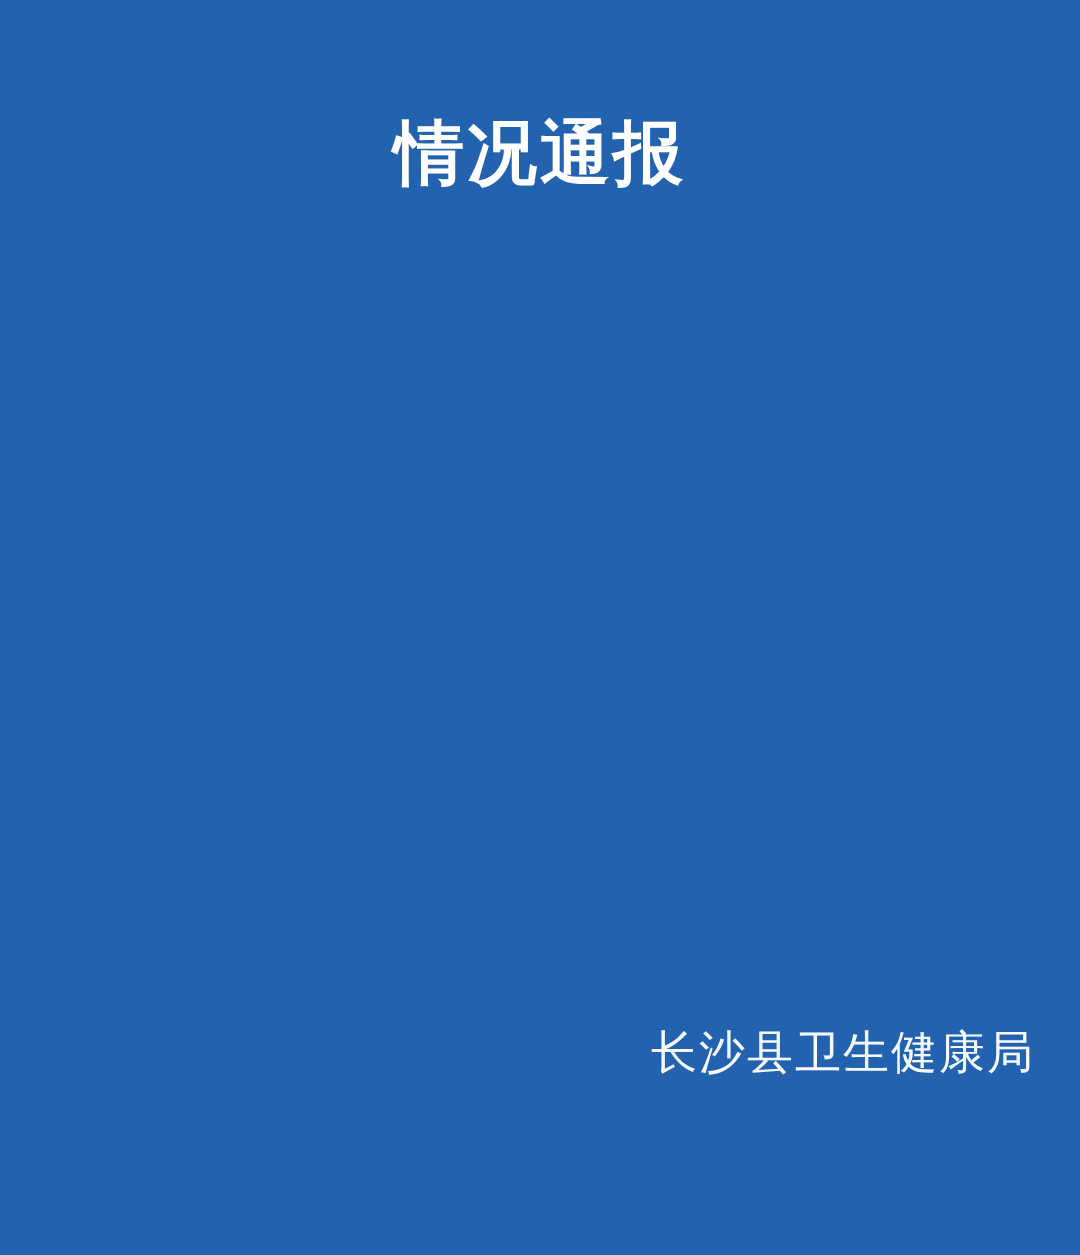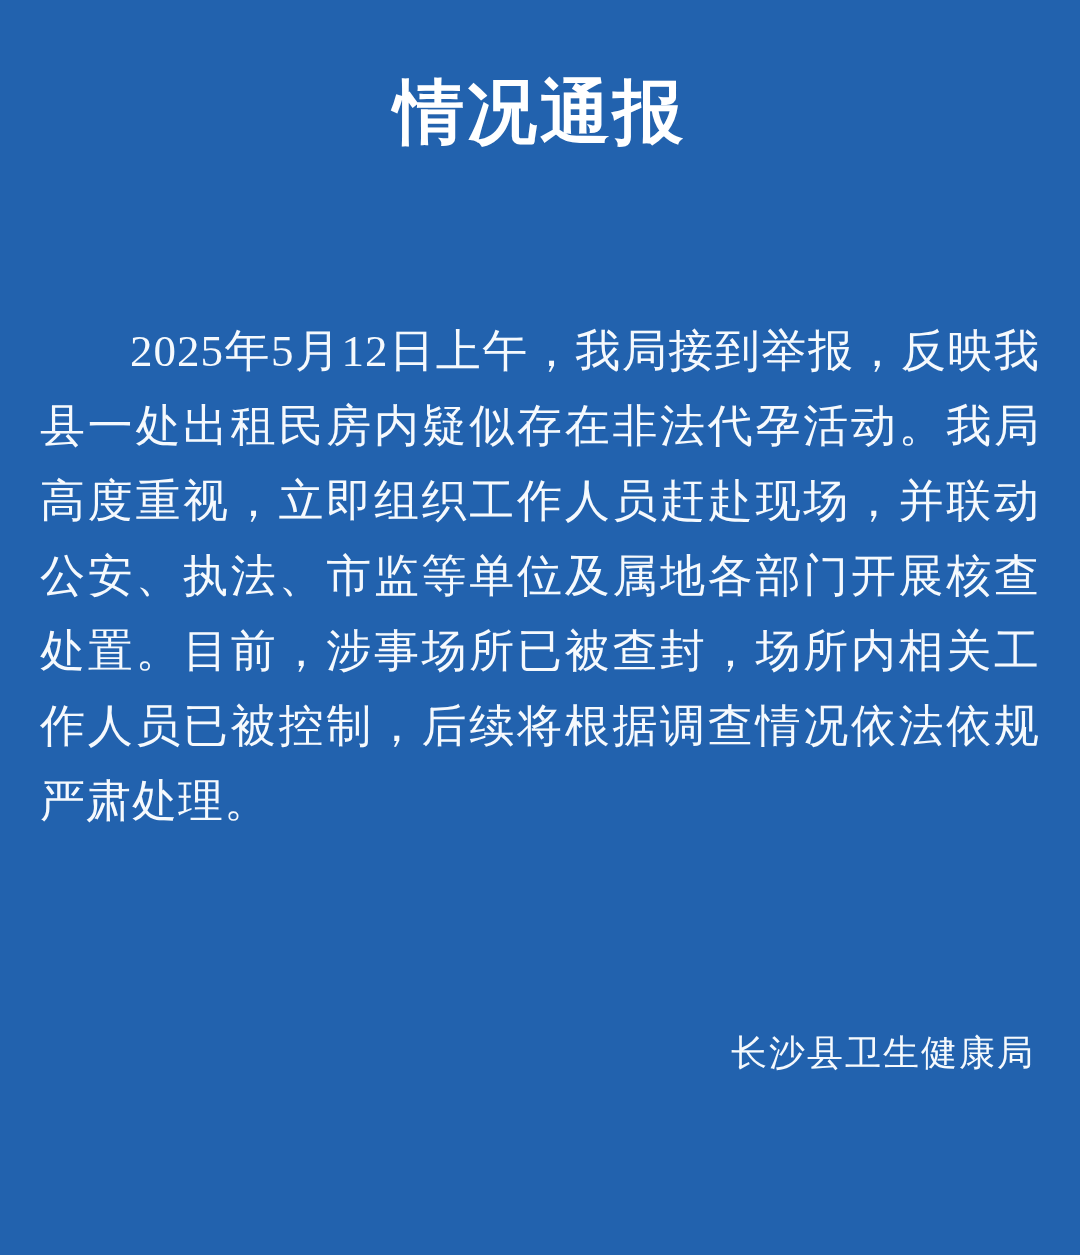--- a/index.html
+++ b/index.html
@@ -8,21 +8,21 @@
   }
   .page {
     position: relative;
     width: 1080px;
     height: 1255px;
     background: #2262AE;
     overflow: hidden;
   }
   .notice-title {
     margin: 0;
-    padding-top: 72px;
+    padding-top: 113px;
     text-align: center;
     color: #FFFFFF;
     font-family: "Liberation Sans", sans-serif;
     font-weight: bold;
     font-size: 70px;
     line-height: 80px;
     letter-spacing: 3px;
   }
   .notice-body {
     margin: 162px 40px 0 40px;
@@ -35,29 +35,28 @@
     text-indent: 90px;
     letter-spacing: 1px;
   }
   .notice-signature {
     position: absolute;
     right: 45px;
     top: 1015px;
     text-align: right;
     color: #F5F9FD;
     font-family: "Liberation Serif", serif;
-    font-size: 36px;
+    font-size: 46px;
     line-height: 76px;
     letter-spacing: 2px;
   }
 </style>
 </head>
 <body>
 
 <div class="page">
   <h1 class="notice-title">情况通报</h1>
 
-  <p class="notice-body">2025年5月12日上午，我局接到举报，反映我县一处出租民房内疑似存在非法代孕活动。我局高度重视，立即组织工作人员赶赴现场，并联动公安、执法、市监等单位及属地各部门开展核查处置。目前，涉事场所已被查封，场所内相关工作人员已被控制，后续将根据调查情况依法依规严肃处理。</p>
 
   <div class="notice-signature">
     <div>长沙县卫生健康局</div>
   </div>
 </div>
 
 </body></html>

